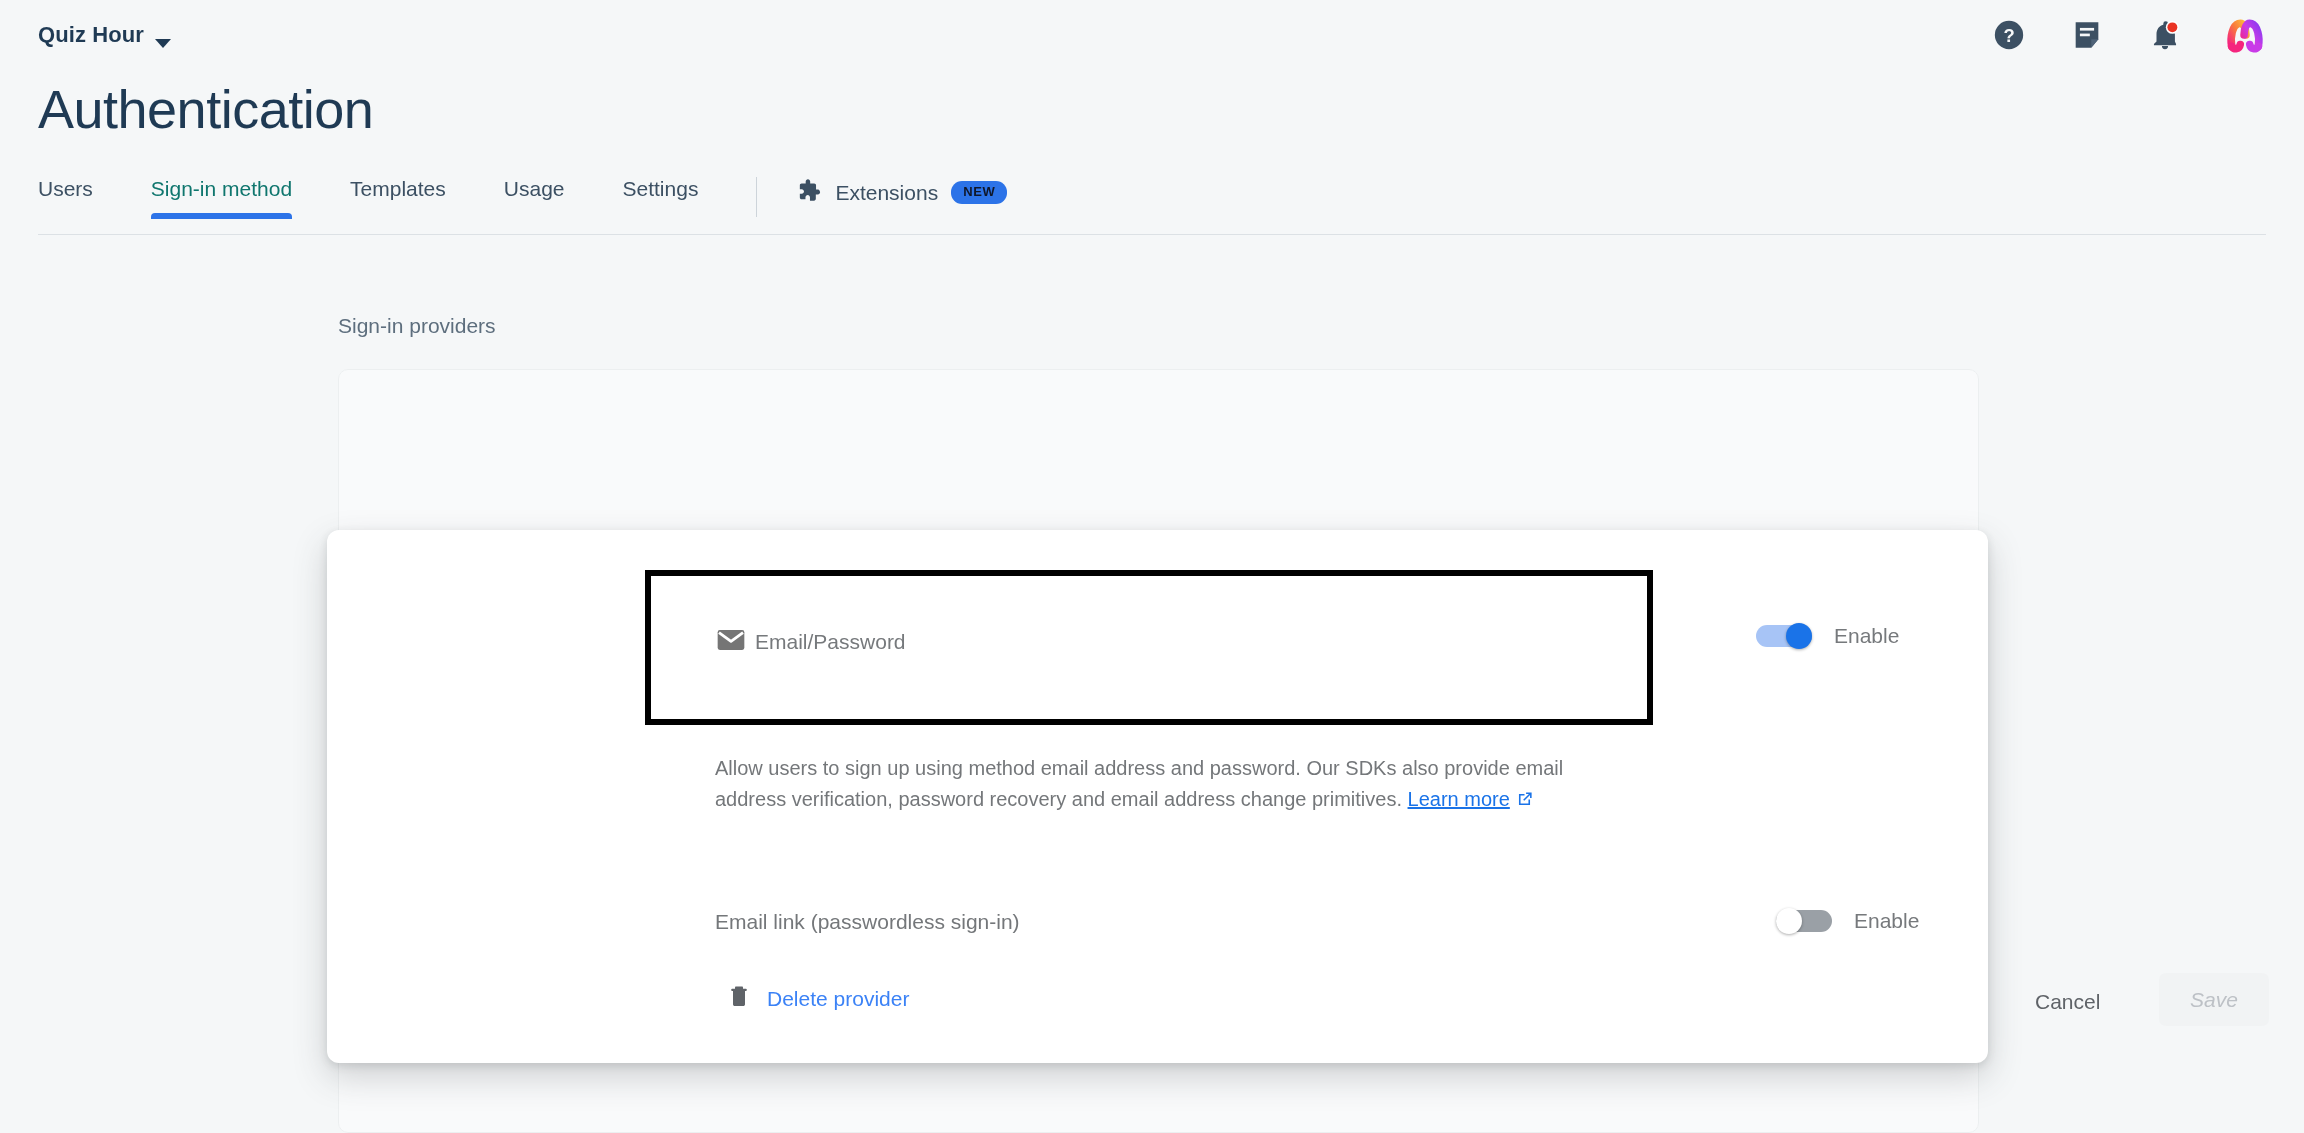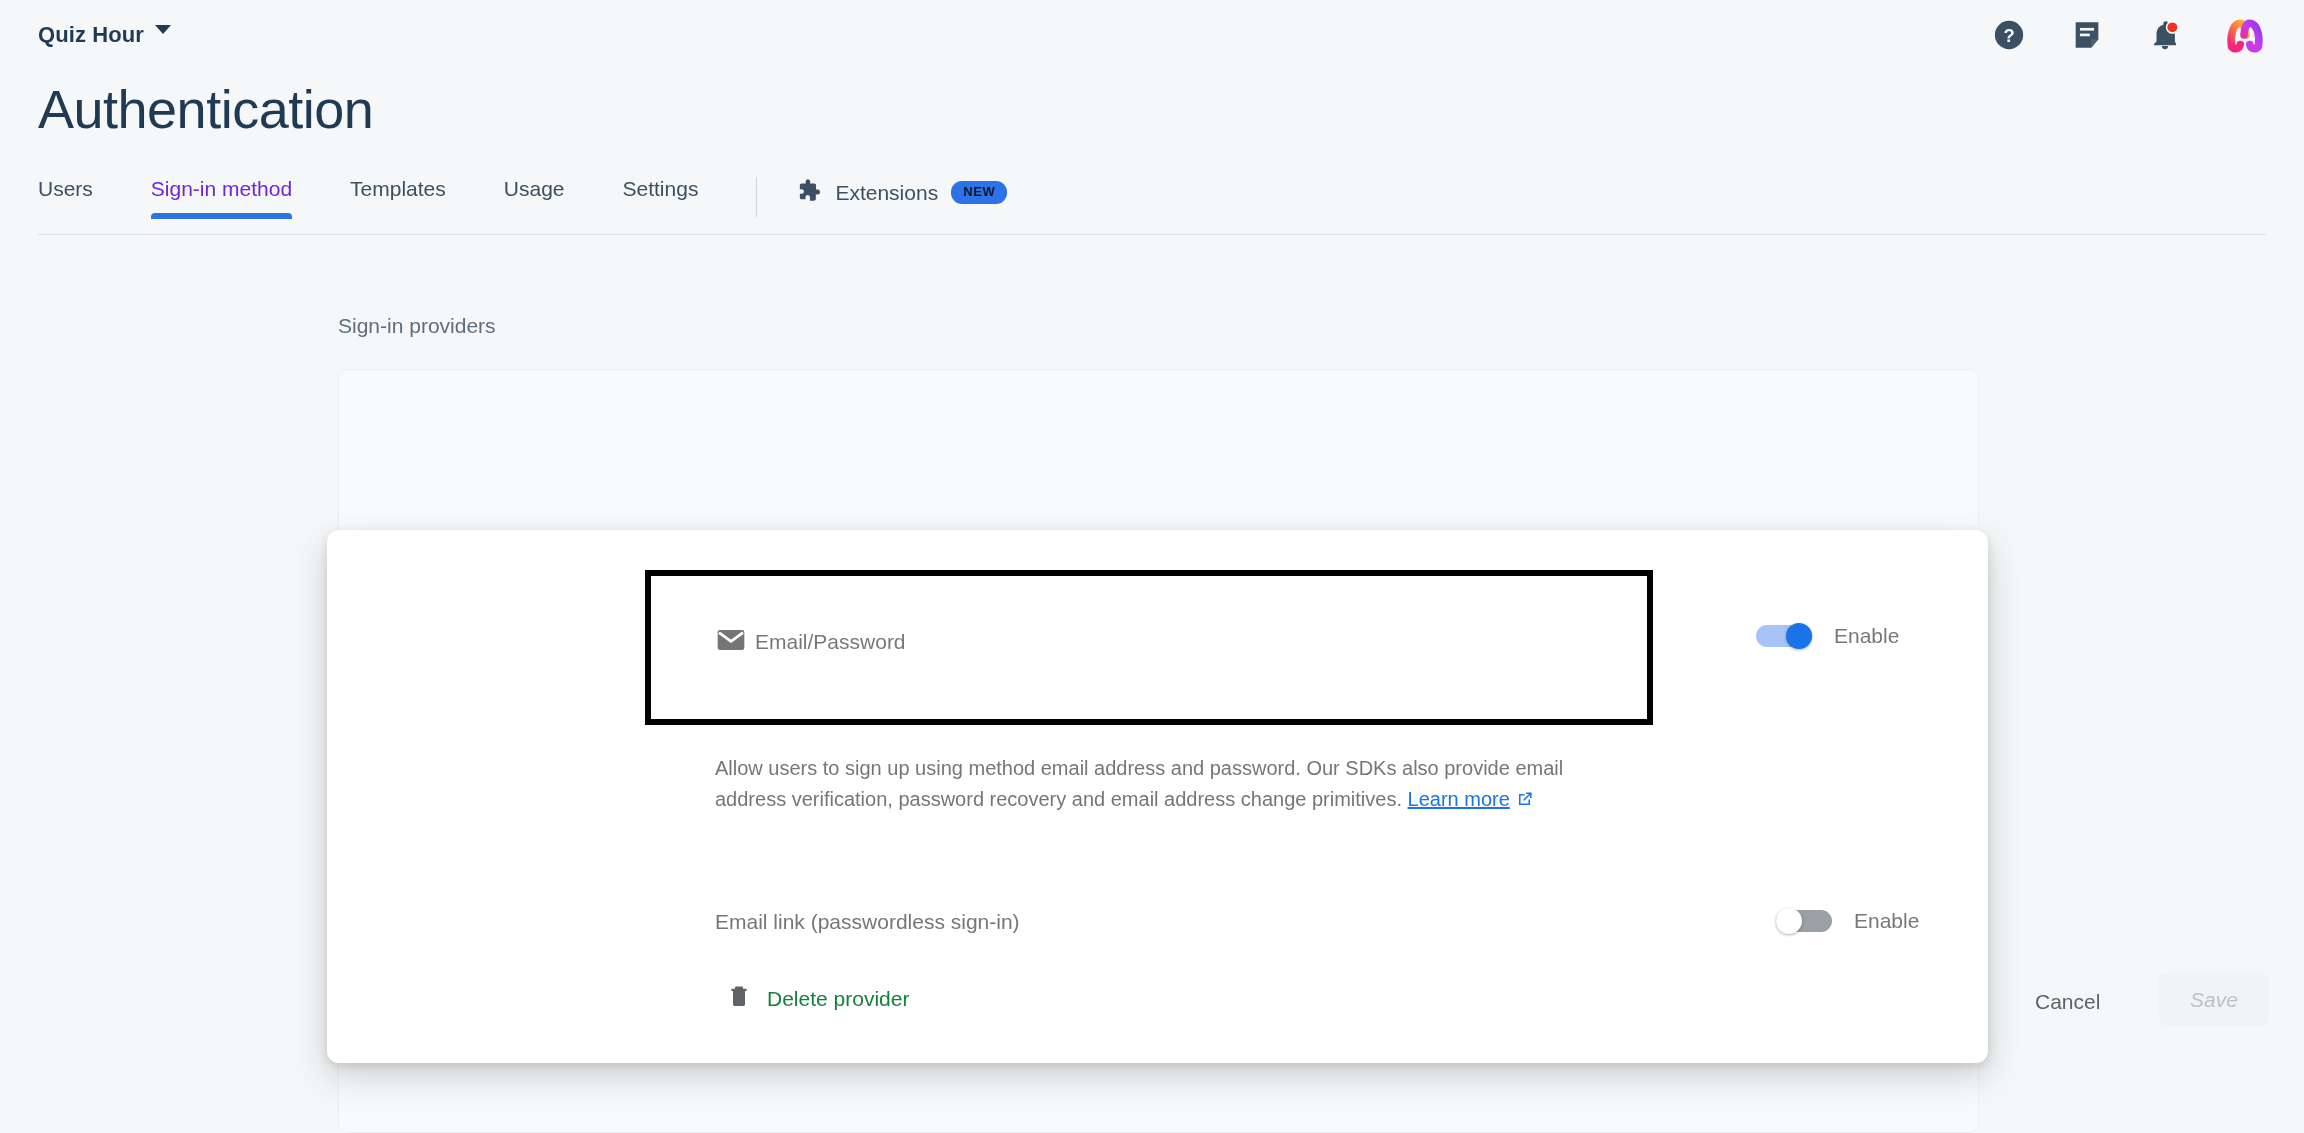--- a/index.html
+++ b/index.html
@@ -21,21 +21,21 @@
   .topbar {
     position: absolute;
     top: 0; left: 0;
     width: 2304px;
     height: 70px;
     display: flex;
     align-items: center;
   }
   .project-switcher {
     display: flex;
-    align-items: flex-start;
+    align-items: flex-end;
     gap: 11px;
     margin-left: 38px;
     cursor: pointer;
   }
   .project-name {
     font-size: 22px;
     font-weight: 700;
     color: #1F3A54;
     letter-spacing: .1px;
   }
@@ -81,21 +81,21 @@
   .tab {
     font-size: 21px;
     color: #3C5063;
     padding: 0 0 17px 0;
     margin-right: 58px;
     cursor: pointer;
     position: relative;
     white-space: nowrap;
   }
   .tab.active {
-    color: #6d28d9;
+    color: #0f766e;
     font-weight: 400;
   }
   .tab.active::after {
     content: "";
     position: absolute;
     left: 0; right: 0; bottom: -1px;
     height: 6px;
     background: #2C73E8;
     border-radius: 4px 4px 0 0;
   }
@@ -300,21 +300,21 @@
   }
   .delete-provider {
     position: absolute;
     left: 400px;
     top: 40px;
     display: flex;
     align-items: center;
     gap: 16px;
     font-size: 21px;
     font-weight: 500;
-    color: #15803d;
+    color: #3b82f6;
     cursor: pointer;
   }
   .btn-cancel {
     position: absolute;
     left: 1692px;
     top: 37px;
     font-size: 21px;
     font-weight: 500;
     color: #5F6368;
     background: none;

